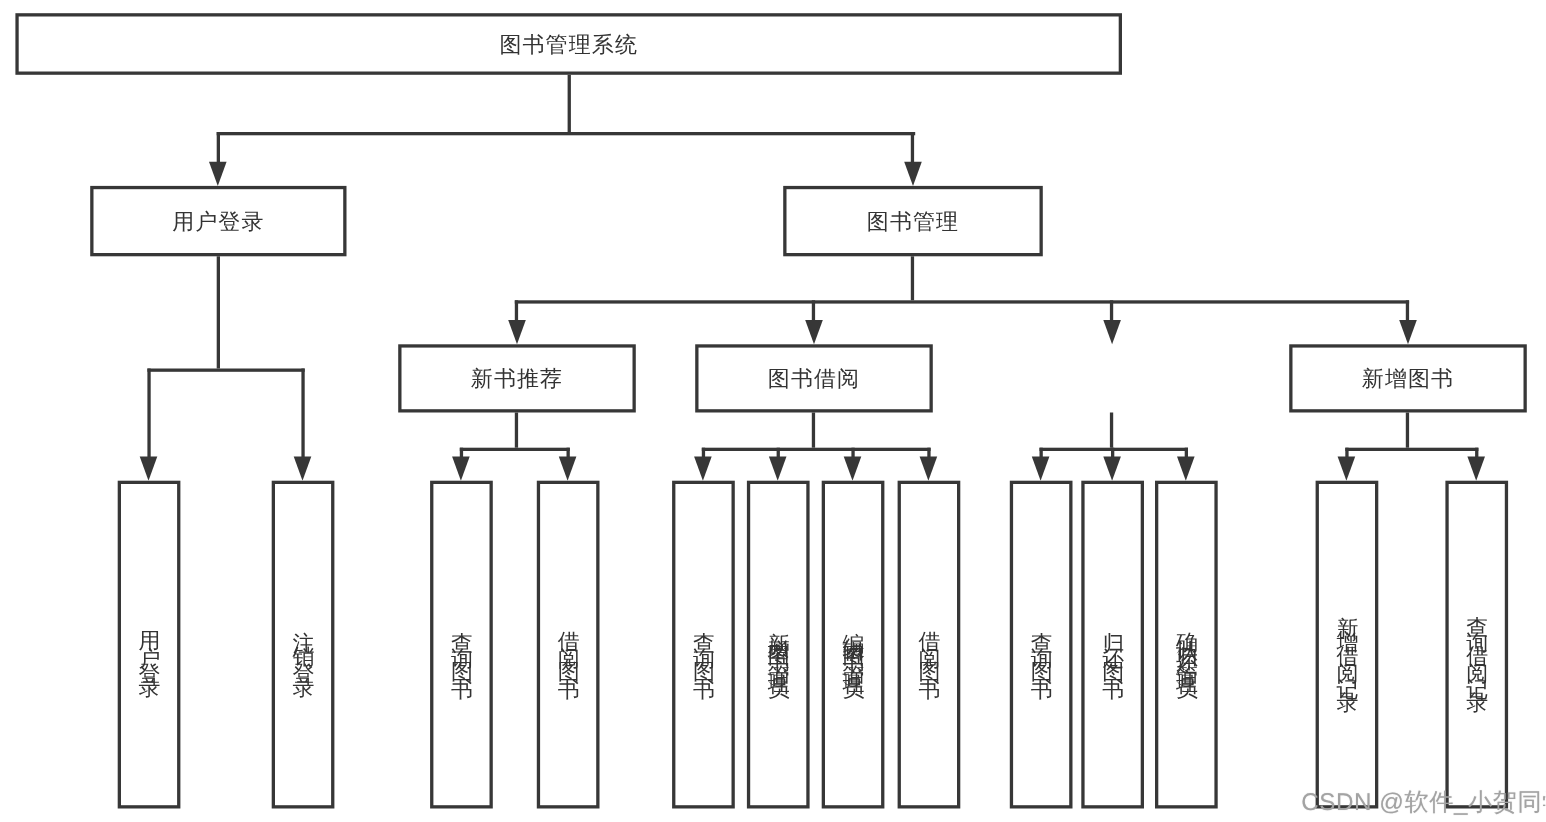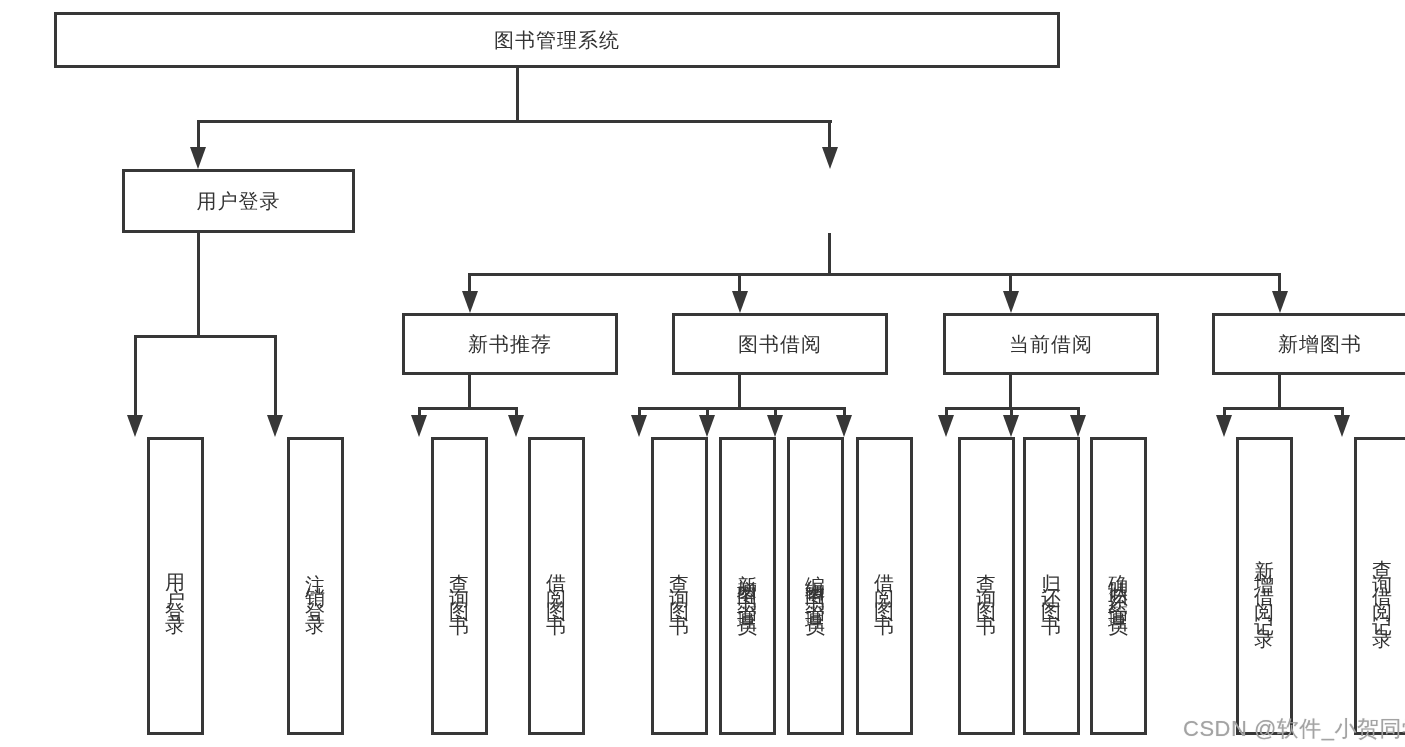--- a/index.html
+++ b/index.html
@@ -7,21 +7,21 @@
     --text:#333333;
     --watermark:#a3a3a3;
     --background:#ffffff;
   }
   html,body{margin:0;padding:0;background:var(--background);}
   body{font-family:"Liberation Sans","DejaVu Sans",sans-serif;}
   .stage{position:relative;width:1405px;height:747px;background:var(--background);overflow:hidden;}
   .box{
     position:absolute;box-sizing:border-box;border:3px solid var(--line);
     background:var(--background);display:flex;align-items:center;justify-content:center;
-    color:var(--text);font-size:20px;letter-spacing:1px;margin-left:40px;
+    color:var(--text);font-size:20px;letter-spacing:1px;
   }
   .leaf .vtext{
     writing-mode:vertical-rl;text-orientation:mixed;
     letter-spacing:14px;font-size:20px;color:var(--text);line-height:1;
   }
   .leaf .vtext.tight{letter-spacing:6px;}
   .line{position:absolute;background:var(--line);}
   .arrow{
     position:absolute;width:0;height:0;
     border-left:8px solid transparent;border-right:8px solid transparent;
@@ -41,20 +41,21 @@
   <div class="box" style="left:14px;top:12px;width:1006px;height:56px;">图书管理系统</div>
 
   <div class="line" style="left:516px;top:68px;width:3px;height:52px;"></div>
   <div class="line" style="left:197px;top:120px;width:635px;height:3px;"></div>
   <div class="line" style="left:197px;top:120px;width:3px;height:29px;"></div>
   <div class="arrow" style="left:190px;top:147px;"></div>
   <div class="line" style="left:828px;top:120px;width:3px;height:29px;"></div>
   <div class="arrow" style="left:822px;top:147px;"></div>
 
   <div class="box" style="left:82px;top:169px;width:233px;height:64px;">用户登录</div>
+  <div class="box" style="left:712px;top:169px;width:236px;height:64px;">图书管理</div>
 
   <div class="line" style="left:197px;top:233px;width:3px;height:102px;"></div>
   <div class="line" style="left:134px;top:335px;width:143px;height:3px;"></div>
   <div class="line" style="left:134px;top:335px;width:3px;height:82px;"></div>
   <div class="arrow" style="left:127px;top:415px;"></div>
   <div class="line" style="left:274px;top:335px;width:3px;height:82px;"></div>
   <div class="arrow" style="left:267px;top:415px;"></div>
 
   <div class="line" style="left:828px;top:233px;width:3px;height:40px;"></div>
   <div class="line" style="left:468px;top:273px;width:813px;height:3px;"></div>
@@ -62,21 +63,20 @@
   <div class="arrow" style="left:462px;top:291px;"></div>
   <div class="line" style="left:738px;top:273px;width:3px;height:20px;"></div>
   <div class="arrow" style="left:732px;top:291px;"></div>
   <div class="line" style="left:1009px;top:273px;width:3px;height:20px;"></div>
   <div class="arrow" style="left:1003px;top:291px;"></div>
   <div class="line" style="left:1278px;top:273px;width:3px;height:20px;"></div>
   <div class="arrow" style="left:1272px;top:291px;"></div>
 
   <div class="box" style="left:632px;top:313px;width:216px;height:62px;">图书借阅</div>
   <div class="box" style="left:362px;top:313px;width:216px;height:62px;">新书推荐</div>
-  <div class="box" style="left:903px;top:313px;width:216px;height:62px;">当前借阅</div>
   <div class="box" style="left:1172px;top:313px;width:216px;height:62px;">新增图书</div>
 
   <div class="line" style="left:468px;top:375px;width:3px;height:32px;"></div>
   <div class="line" style="left:418px;top:407px;width:100px;height:3px;"></div>
   <div class="line" style="left:418px;top:407px;width:3px;height:10px;"></div>
   <div class="arrow" style="left:411px;top:415px;"></div>
   <div class="line" style="left:515px;top:407px;width:3px;height:10px;"></div>
   <div class="arrow" style="left:508px;top:415px;"></div>
 
   <div class="line" style="left:738px;top:375px;width:3px;height:32px;"></div>

